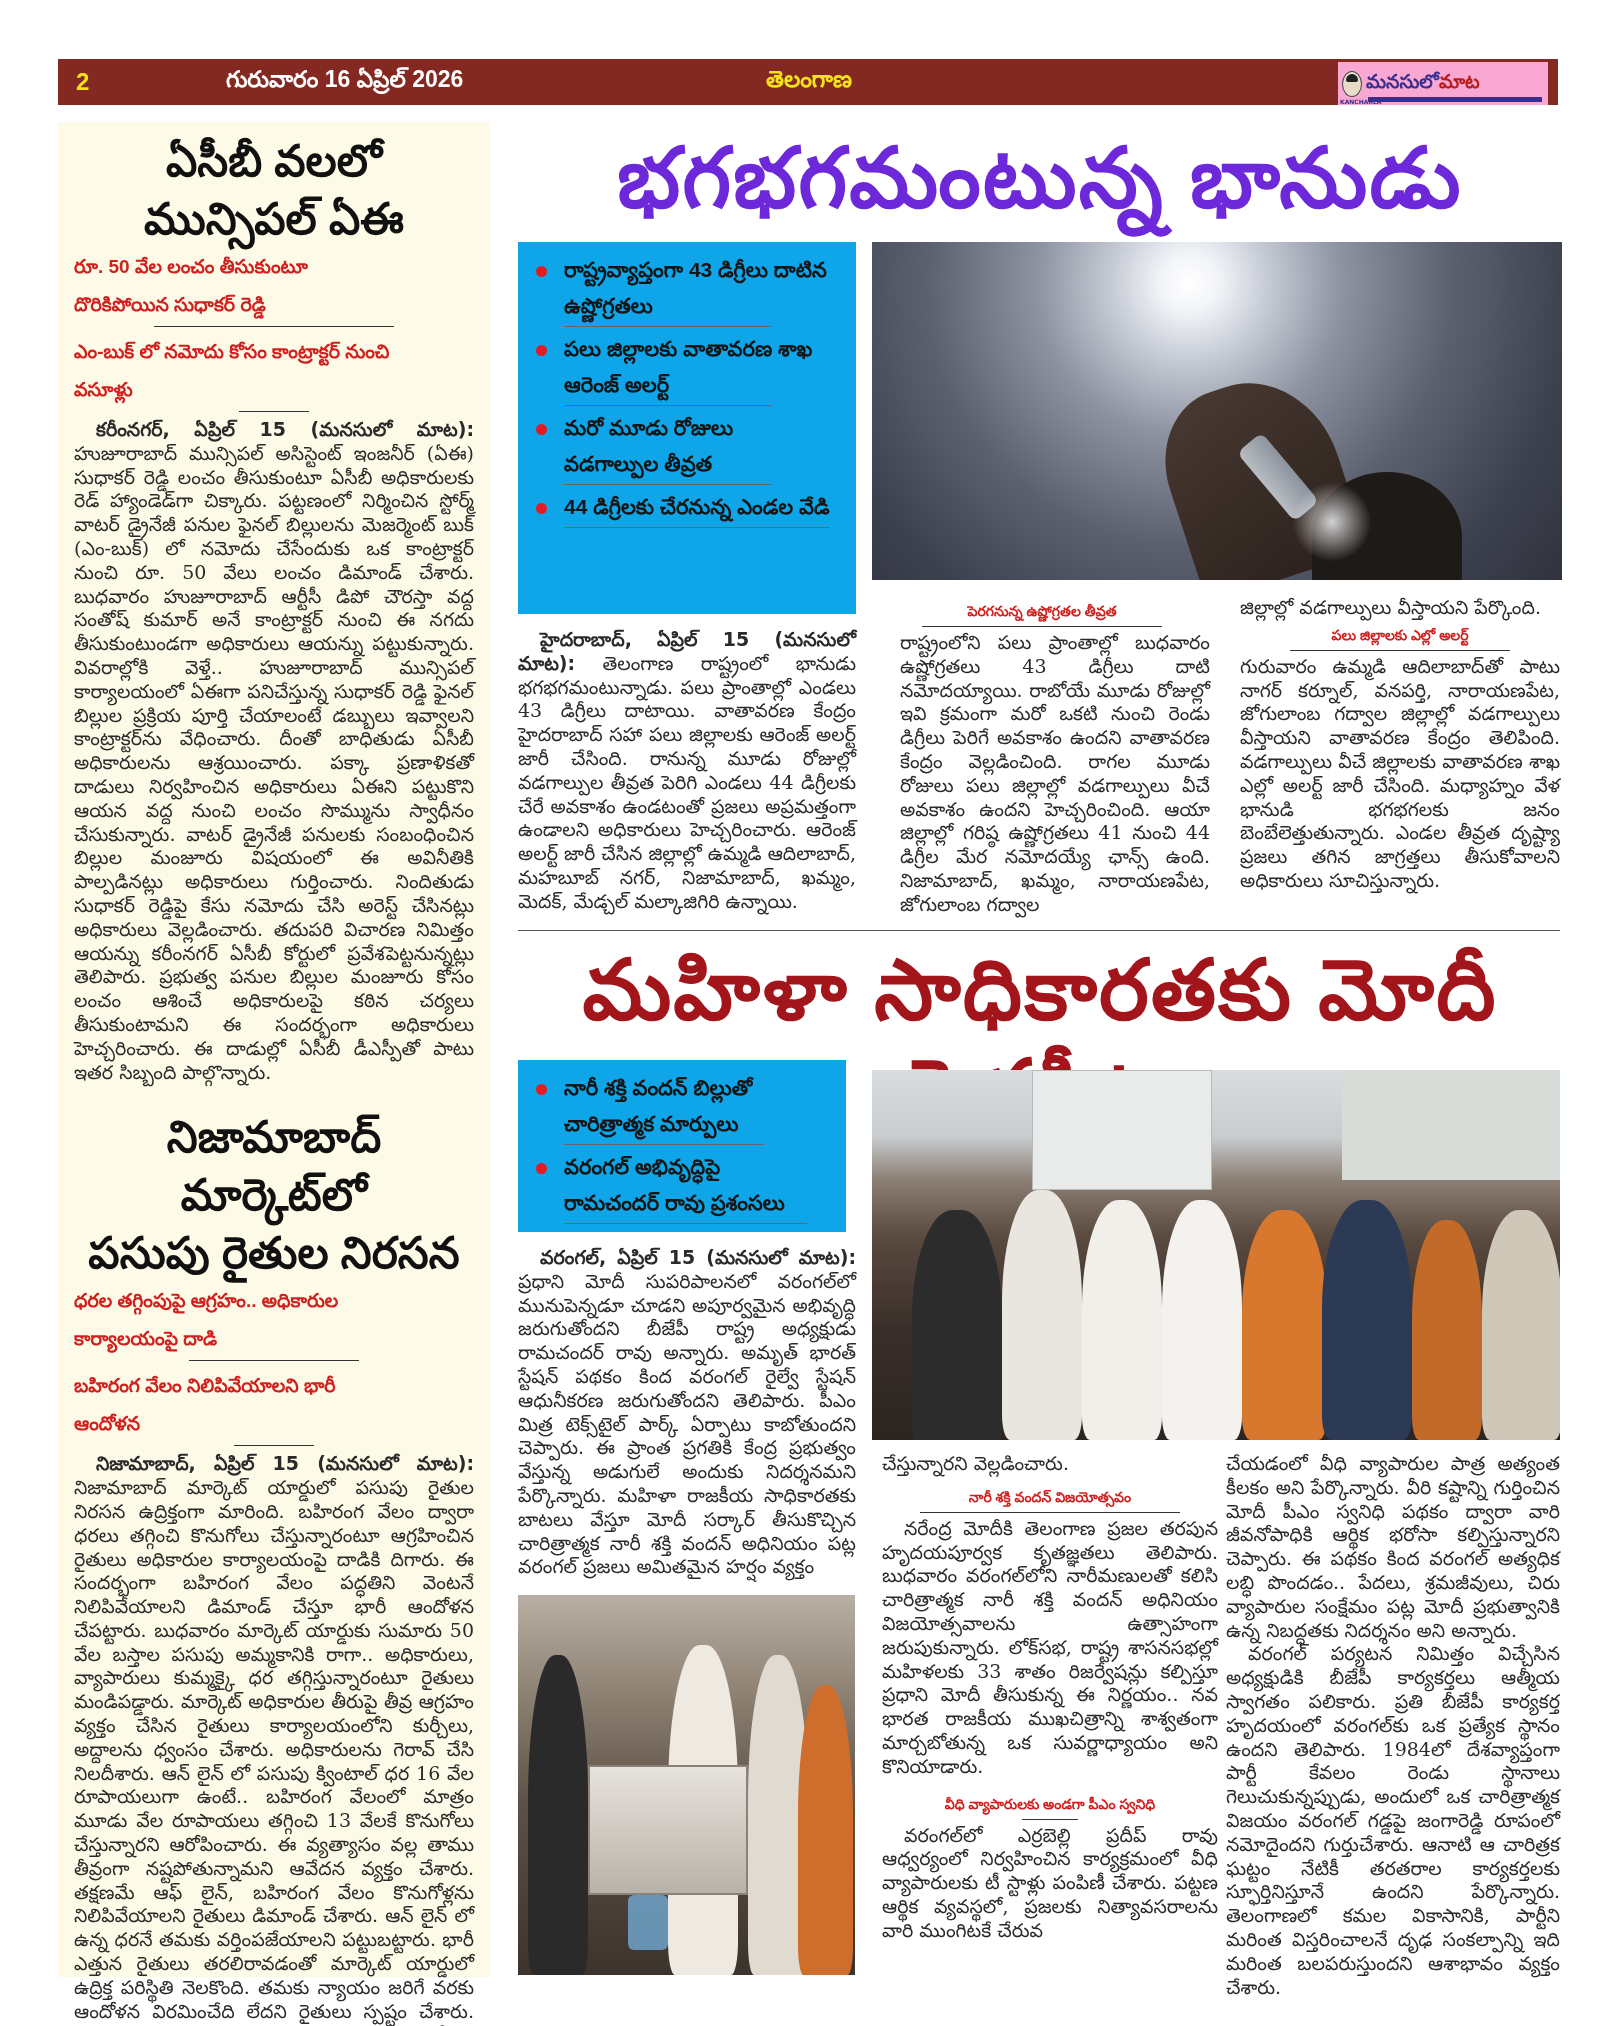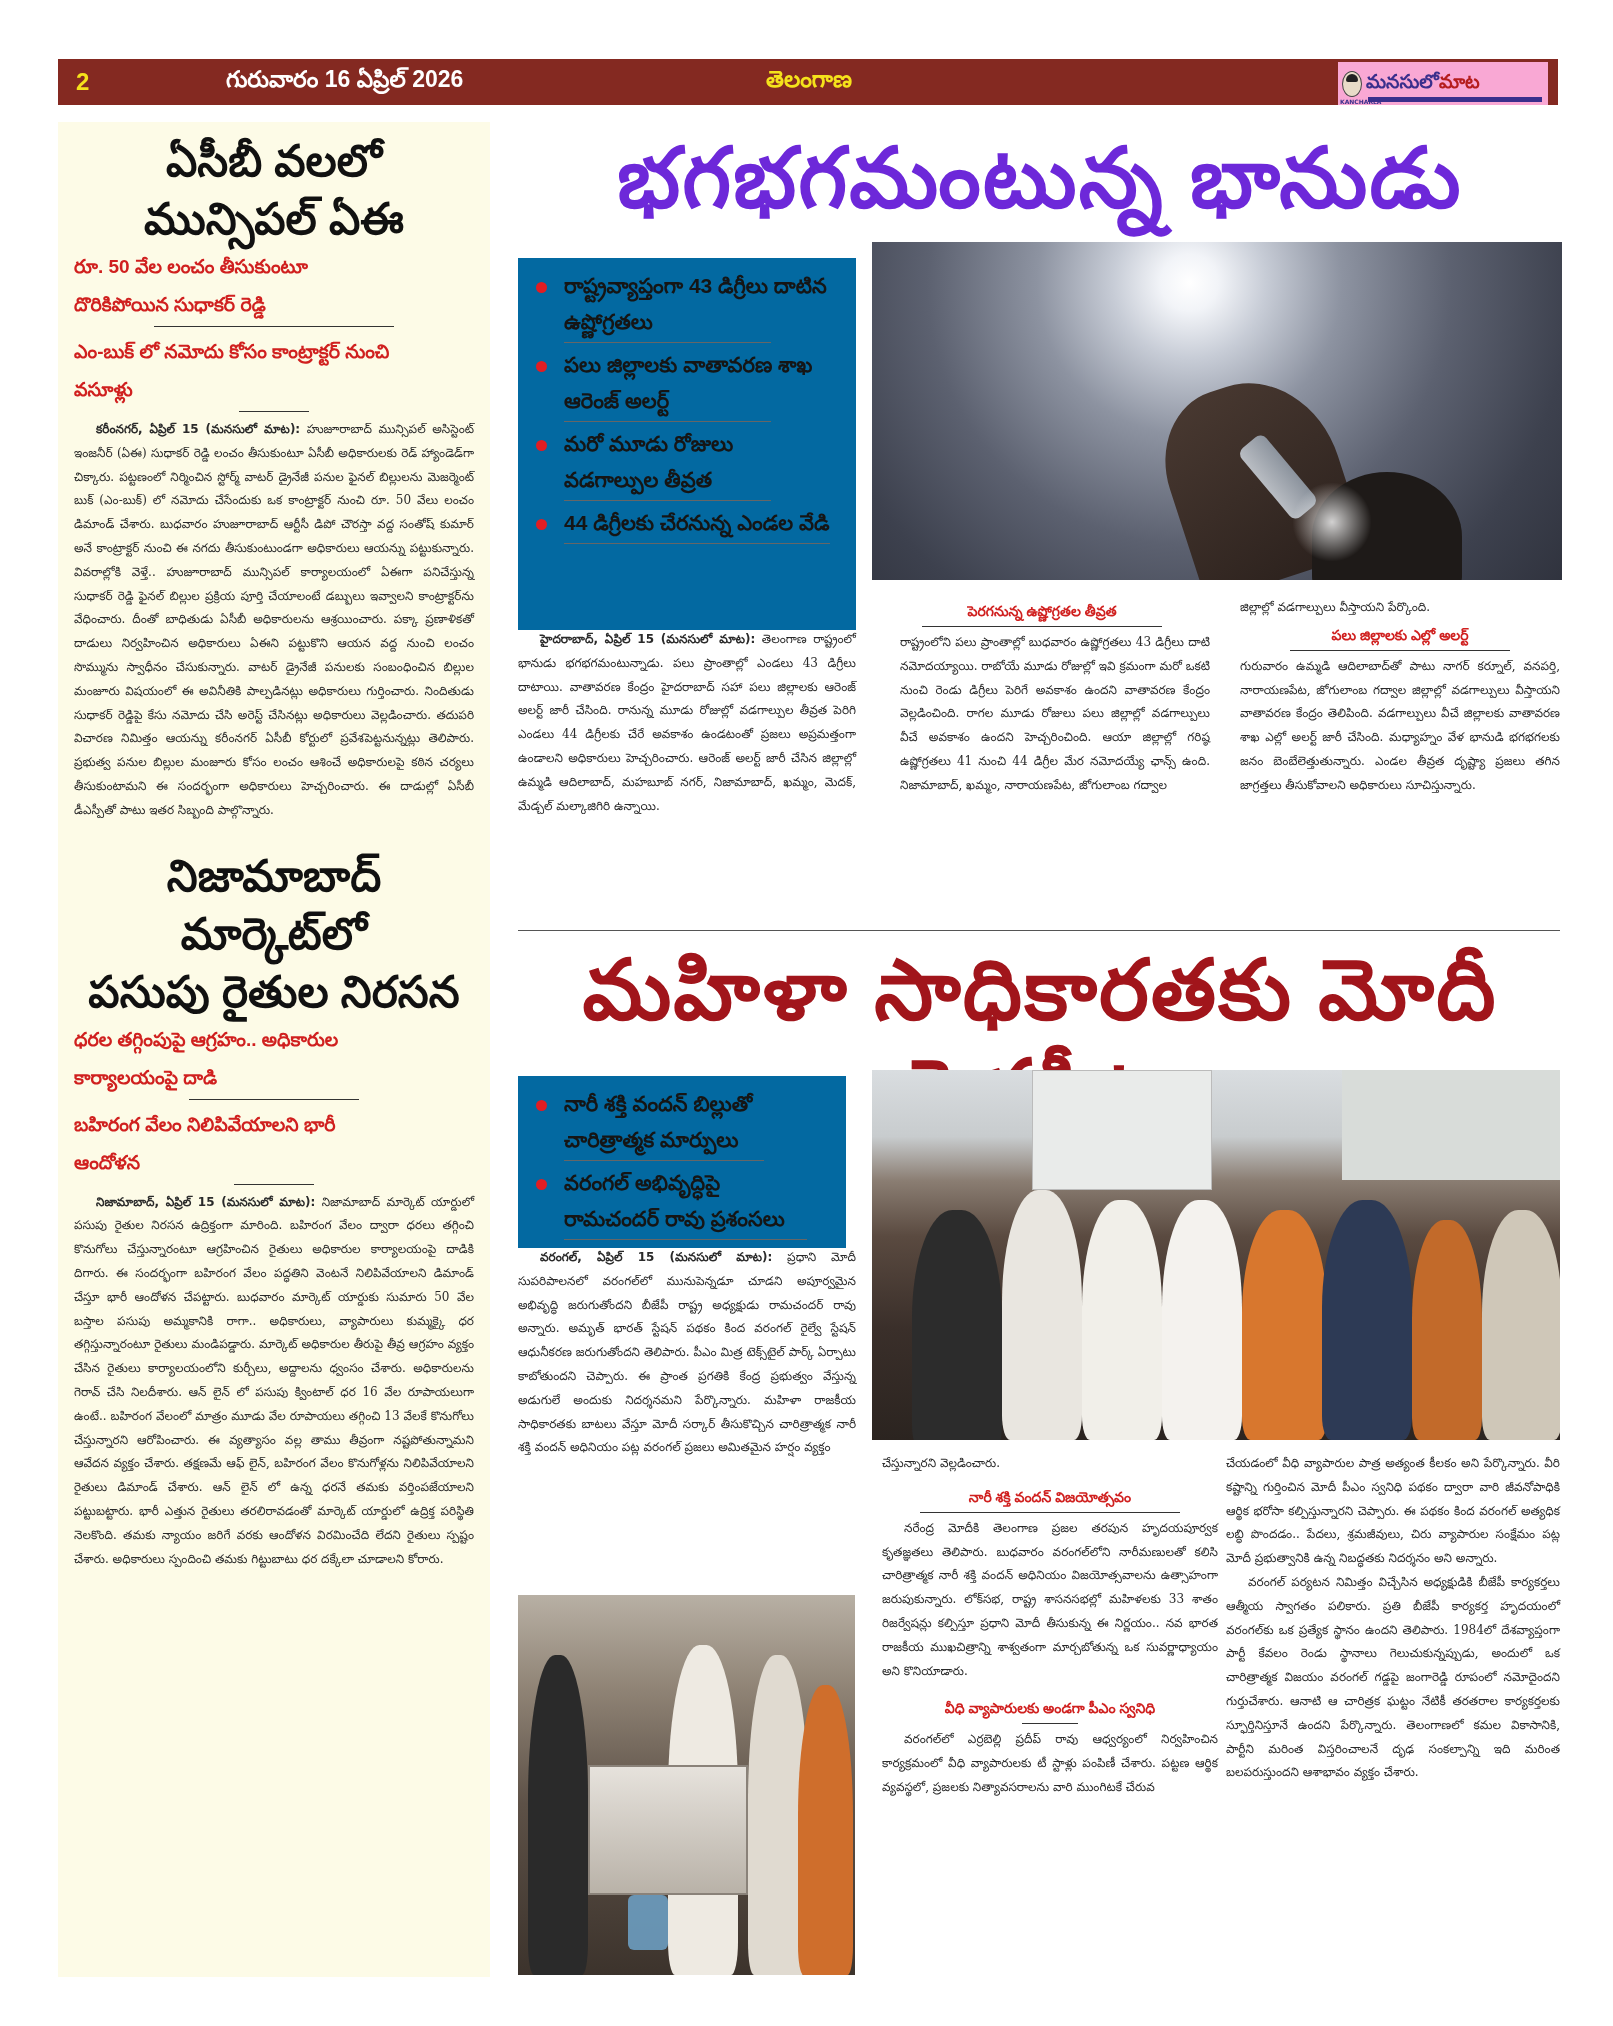--- a/index.html
+++ b/index.html
@@ -17,28 +17,28 @@
   .logo .brand { font-size: 19px; font-weight: bold; color: #3a2f8c; }
   .logo .brand b { color: #b51d1d; }
   .logo .strip { position: absolute; left: 30px; right: 6px; bottom: 3px; height: 5px; background: #3a2f8c; }
   .logo .kanch { position: absolute; left: 2px; bottom: 0; font-size: 6px; color: #3a2f8c; font-weight: bold; }
 
   
   .left-col { position: absolute; left: 58px; top: 122px; width: 432px; height: 1855px; background: #fdfbe7; padding: 10px 16px; }
   .lhead { font-size: 44px; font-weight: bold; text-align: center; line-height: 58px; color: #111; font-family: "Liberation Sans", sans-serif; }
   .lsub { color: #d0201f; font-weight: bold; font-size: 19px; line-height: 38px; font-family: "Liberation Sans", sans-serif; }
   .rule { height: 1px; background: #333; margin: 2px auto 6px; }
-  .body { font-size: 12px; line-height: 23.8px; text-align: justify; color: #2a2a2a; font-family: "DejaVu Serif", serif; }
+  .body { font-size: 19px; line-height: 23.8px; text-align: justify; color: #2a2a2a; font-family: "DejaVu Serif", serif; }
   .body .dl { font-weight: bold; font-family: "DejaVu Sans", sans-serif; }
   .indent { text-indent: 22px; }
 
   
   .big-head { position: absolute; left: 520px; top: 128px; width: 1040px; font-size: 84px; font-weight: bold; color: #6d28d9; text-align: center; line-height: 100px; font-family: "Liberation Sans", sans-serif; letter-spacing: 2px; }
   .big-head.red { color: #a1151b; top: 940px; }
-  .bullets { position: absolute; background: #0369a1; padding: 10px 26px 0 16px; margin-top: 16px; }
+  .bullets { position: absolute; background: #0ea5e9; padding: 10px 26px 0 16px; }
   .bullet { position: relative; padding-left: 30px; font-size: 21px; font-weight: bold; line-height: 36px; color: #151515; font-family: "Liberation Sans", sans-serif; }
   .bullet::before { content: ""; position: absolute; left: 2px; top: 14px; width: 11px; height: 11px; border-radius: 50%; background: #e11d23; }
   .bullet .ul { display: block; height: 1px; background: #666; margin: 2px 0 4px 0; width: 78%; }
 
   .photo { position: absolute; overflow: hidden; }
   .sun-photo { left: 872px; top: 242px; width: 690px; height: 338px;
     background: radial-gradient(circle at 46% 12%, #ffffff 0, #f2f4f8 6%, #c7ccd6 16%, #8d93a1 32%, #5c6170 55%, #3d414e 80%, #30333e 100%); }
   .sun-photo .arm { position: absolute; left: 300px; top: 140px; width: 170px; height: 200px; background: linear-gradient(160deg, #4a3a32, #2a201c); border-radius: 40% 50% 10% 10%; transform: rotate(-18deg); }
   .sun-photo .head { position: absolute; left: 440px; top: 230px; width: 150px; height: 130px; background: #1e1a18; border-radius: 50% 50% 20% 20%; }
   .sun-photo .bottle { position: absolute; left: 390px; top: 190px; width: 32px; height: 90px; background: linear-gradient(90deg, #cfd6de, #9aa5b2); border-radius: 8px; transform: rotate(-40deg); opacity: .85; }

